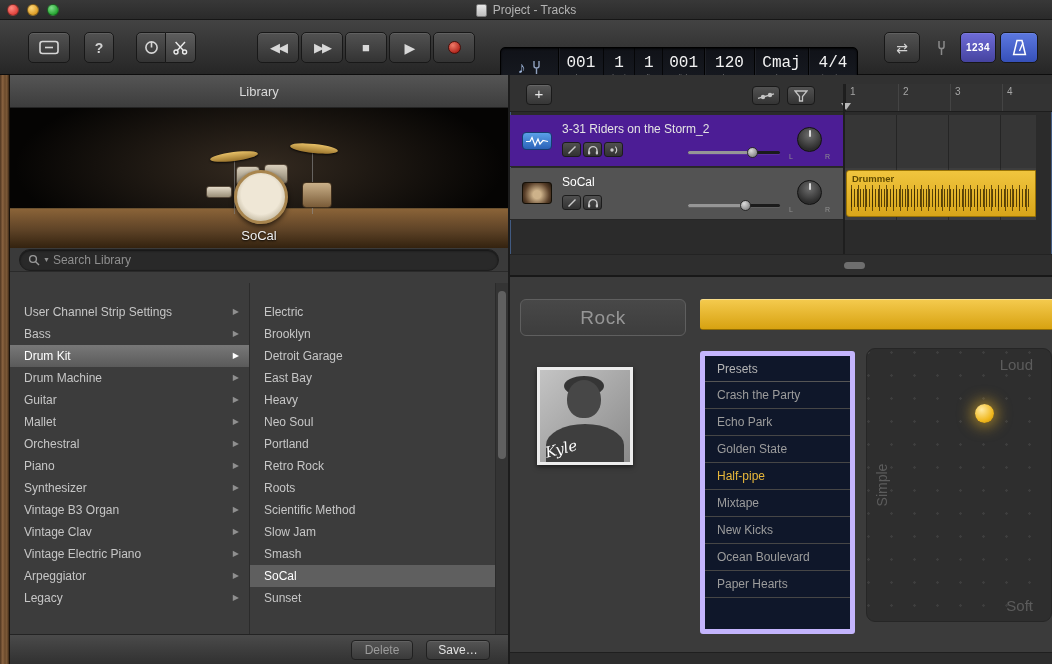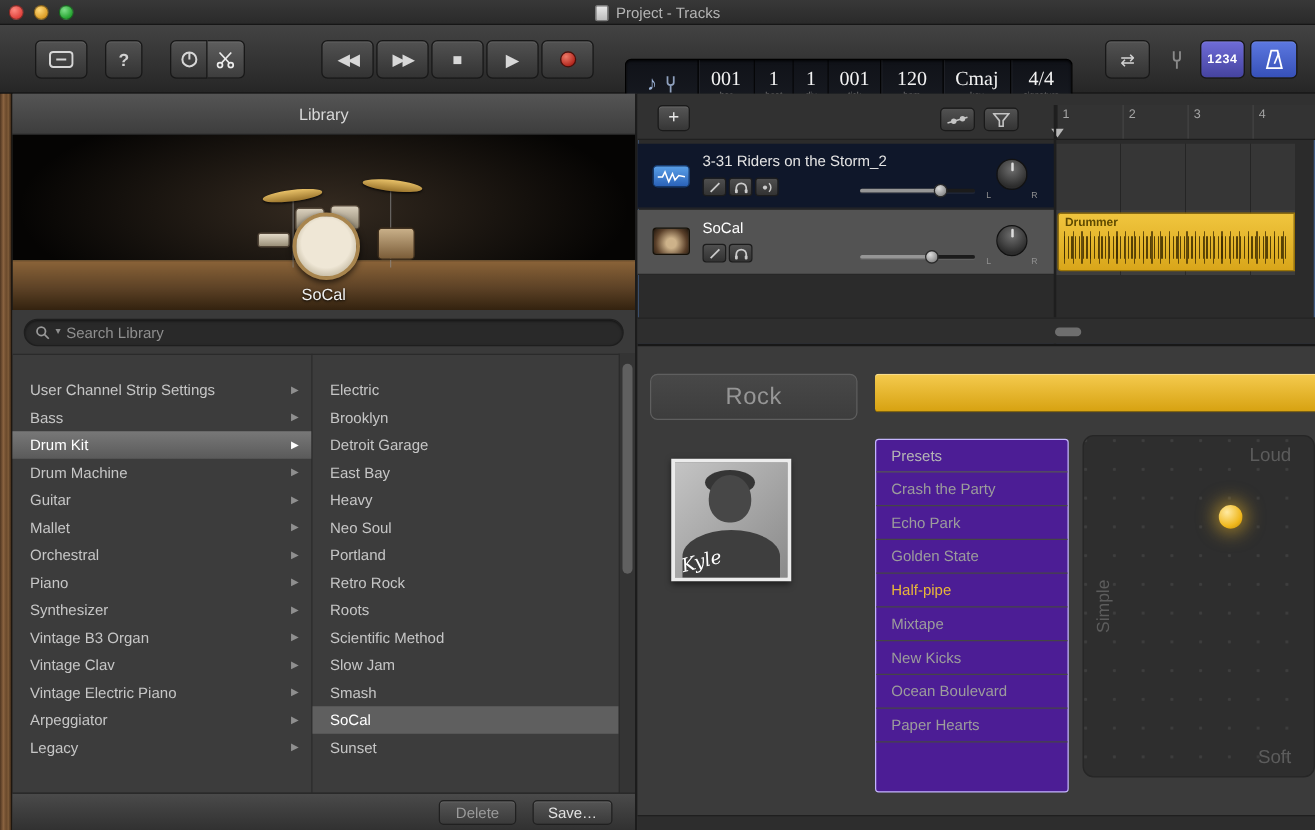--- a/index.html
+++ b/index.html
@@ -34,21 +34,21 @@
     background:radial-gradient(circle at 35% 30%, #ef7a68, #b1251c 75%); border:1px solid #4a0f0a; }
 
   
   .lcd { position:absolute; left:500px; top:27px; width:358px; height:41px;
     background:linear-gradient(#101218,#181b22); border:1px solid #000; border-radius:5px;
     display:flex; box-shadow:inset 0 1px 2px rgba(0,0,0,.8), 0 1px 0 rgba(255,255,255,.06); }
   .lcd-sec { display:flex; flex-direction:column; align-items:center; justify-content:center; height:100%; }
   .lcd-sec + .lcd-sec { border-left:1px solid rgba(0,0,0,.9); box-shadow:inset 1px 0 0 rgba(255,255,255,.05); }
   .lcd-mode { width:57px; flex-direction:row; gap:5px; }
   .lcd-note { color:#9db4d8; font-size:16px; }
-  .lcd-val { font-family:Liberation Serif, serif; font-size:16px; color:#f2f2f2; line-height:17px; }
+  .lcd-val { font-family:Liberation Mono, monospace; font-size:16px; color:#f2f2f2; line-height:17px; }
   .lcd-lab { font-size:7px; color:#7e7e7e; margin-top:1px; }
   .lcd-time { width:146px; flex-direction:row; align-items:stretch; }
   .tcell { display:flex; flex-direction:column; align-items:center; justify-content:center; }
   .tcell + .tcell { border-left:1px solid rgba(0,0,0,.7); }
   .cnt-btn { font-size:10px; font-weight:bold; letter-spacing:.5px; color:#fff;
     background:linear-gradient(#6f6cd8,#45439f) !important; }
   .metro-btn { background:linear-gradient(#5c78e0,#3650b8) !important; }
   .flatbtn { background:none; border:none; box-shadow:none; }
 
   
@@ -70,21 +70,21 @@
     background:linear-gradient(#d9cfbc,#8f English8570); background:linear-gradient(#d9cfbc,#8f8570); border:1px solid #55483a; }
   .kick { position:absolute; width:54px; height:54px; border-radius:50%;
     background:radial-gradient(circle at 50% 45%, #efe7d6 55%, #c9bfa8 75%, #8f8468);
     border:3px solid #a8854e; box-shadow:0 2px 5px rgba(0,0,0,.7); }
   .ftom { position:absolute; width:30px; height:26px; border-radius:4px;
     background:linear-gradient(#c9b089,#7a5c38); border:1px solid #3e2e1c; }
   .snare { position:absolute; width:26px; height:12px; border-radius:3px;
     background:linear-gradient(#e3dac8,#9a8f78); border:1px solid #55483a; }
   .lib-caption { position:absolute; left:0; right:0; bottom:5px; text-align:center;
     font-size:13px; color:#f0f0f0; text-shadow:0 1px 2px #000; }
-  .lib-search { height:36px; background:#3a3a3a; border-bottom:1px solid #2a2a2a; display:flex; align-items:center; padding:0 9px; }
+  .lib-search { height:24px; background:#3a3a3a; border-bottom:1px solid #2a2a2a; display:flex; align-items:center; padding:0 9px; }
   .searchfield { flex:1; height:22px; border-radius:11px; background:#292929; border:1px solid #1e1e1e;
     box-shadow:inset 0 1px 2px rgba(0,0,0,.5); display:flex; align-items:center; padding:0 8px; gap:3px; }
   .searchfield input { flex:1; background:transparent; border:none; outline:none; color:#cfcfcf; font-size:12px; font-family:"Liberation Sans",sans-serif; }
   .searchfield input::placeholder { color:#8f8f8f; }
   .scope-arrow { font-size:7px; color:#8f8f8f; }
   .lib-list { position:absolute; top:208px; bottom:30px; left:0; right:0; display:flex; }
   .catcol { width:240px; border-right:1px solid #2b2b2b; padding-top:18px; }
   .patchcol { flex:1; padding-top:18px; }
   .row { height:22px; line-height:22px; font-size:12px; color:#c6c6c6; padding:0 10px 0 14px;
     display:flex; align-items:center; white-space:nowrap; overflow:hidden; }
@@ -113,21 +113,21 @@
   .minibtn { position:absolute; top:11px; width:28px; height:19px; border-radius:4px;
     background:linear-gradient(#525252,#343434); border:1px solid #1a1a1a;
     display:flex; align-items:center; justify-content:center; }
   .ruler { position:absolute; left:335px; top:9px; right:0; height:28px; background:#333;
     border-bottom:1px solid #1d1d1d; border-left:1px solid #1d1d1d; display:flex; overflow:hidden; }
   .rcell { width:52px; flex:0 0 52px; font-size:10px; color:#a5a5a5; padding:2px 0 0 4px; }
   .rcell + .rcell { border-left:1px solid #444; }
   .playhead { position:absolute; left:331px; top:28px; width:0; height:0;
     border-left:5px solid transparent; border-right:5px solid transparent; border-top:7px solid #b8b8b8; }
   .trackrow { position:absolute; left:0; width:335px; border-bottom:1px solid #272727; }
-  .trackrow.r1 { top:40px; height:52px; background:#0f172a; }
+  .trackrow.r1 { top:40px; height:52px; background:#4c1d95; }
   .trackrow.r2 { top:93px; height:52px; background:#535353; }
   .tr-icon-audio { position:absolute; left:12px; top:17px; width:30px; height:18px; border-radius:4px;
     background:linear-gradient(#5aa0e8,#2a62b8); border:1px solid #173c70; display:flex; align-items:center; justify-content:center; }
   .tr-icon-drum { position:absolute; left:12px; top:14px; width:30px; height:22px; border-radius:3px;
     background:radial-gradient(circle at 50% 58%, #cdb28a 22%, #5a402a 68%, #1f150c); border:1px solid #151007; }
   .tr-name { position:absolute; left:52px; top:7px; font-size:12px; color:#e4e4e4; width:215px;
     white-space:nowrap; overflow:hidden; text-overflow:ellipsis; }
   .tbtn { position:absolute; top:27px; width:19px; height:15px; border-radius:3px;
     background:linear-gradient(#4f4f4f,#323232); border:1px solid #1c1c1c; display:flex; align-items:center; justify-content:center; }
   .slider { position:absolute; left:178px; top:31px; width:92px; height:12px; }
@@ -164,21 +164,21 @@
     border:3px solid #ececec; box-shadow:0 2px 5px rgba(0,0,0,.55);
     background:linear-gradient(135deg,#c4c4c4,#8a8a8a); overflow:hidden; }
   .avatar .head { position:absolute; left:27px; top:10px; width:34px; height:38px; border-radius:50% 50% 46% 46%; background:#474747; }
   .avatar .hair { position:absolute; left:24px; top:6px; width:40px; height:20px; border-radius:50%; background:#353535; }
   .avatar .body { position:absolute; left:6px; bottom:-4px; width:78px; height:42px; border-radius:50% 50% 0 0; background:#3e3e3e; }
   .avatar .sig { position:absolute; left:5px; bottom:4px; font-family:"DejaVu Serif", serif; font-style:italic;
     font-size:15px; color:#fff; transform:rotate(-14deg); }
   .drummer-desc { position:absolute; left:25px; top:204px; width:160px; font-size:12.5px; color:#d2d2d2; line-height:1.45; }
   .beatstrip { position:absolute; left:190px; top:22px; right:0; height:31px; border-radius:3px 0 0 3px;
     background:linear-gradient(#f5cb4f,#d7a211); border-bottom:1px solid #8f6c05; box-shadow:inset 0 1px 0 rgba(255,255,255,.35); }
-  .presets { position:absolute; left:190px; top:74px; width:155px; height:283px; border:1px solid #c4b5fd; border-radius:3px; background:#4c1d95; }
+  .presets { position:absolute; left:190px; top:74px; width:155px; height:283px; border:5px solid #c4b5fd; border-radius:3px; background:#0f172a; }
   .presets-title { height:26px; line-height:26px; padding-left:12px; font-size:12px; color:#b5b5b5; border-bottom:1px solid #555; }
   .presets .row { height:27px; line-height:27px; padding-left:12px; font-size:12px; color:#9c9c9c; border-bottom:1px solid #464646; }
   .presets .row.selected { color:#e8b73a; }
   .xypad { position:absolute; left:356px; top:71px; width:186px; height:274px; border-radius:9px;
     background-color:#2e2e2e; border:1px solid #262626;
     background-image:radial-gradient(#3e3e3e 1px, transparent 1.5px); background-size:23px 23px; background-position:13px 15px; }
   .pad-loud { position:absolute; right:18px; top:7px; font-size:15px; color:#5c5c5c; }
   .pad-soft { position:absolute; right:18px; bottom:7px; font-size:15px; color:#5c5c5c; }
   .pad-simple { position:absolute; left:7px; top:50%; transform:translateY(-50%) rotate(180deg);
     writing-mode:vertical-rl; font-size:14px; color:#5c5c5c; }

